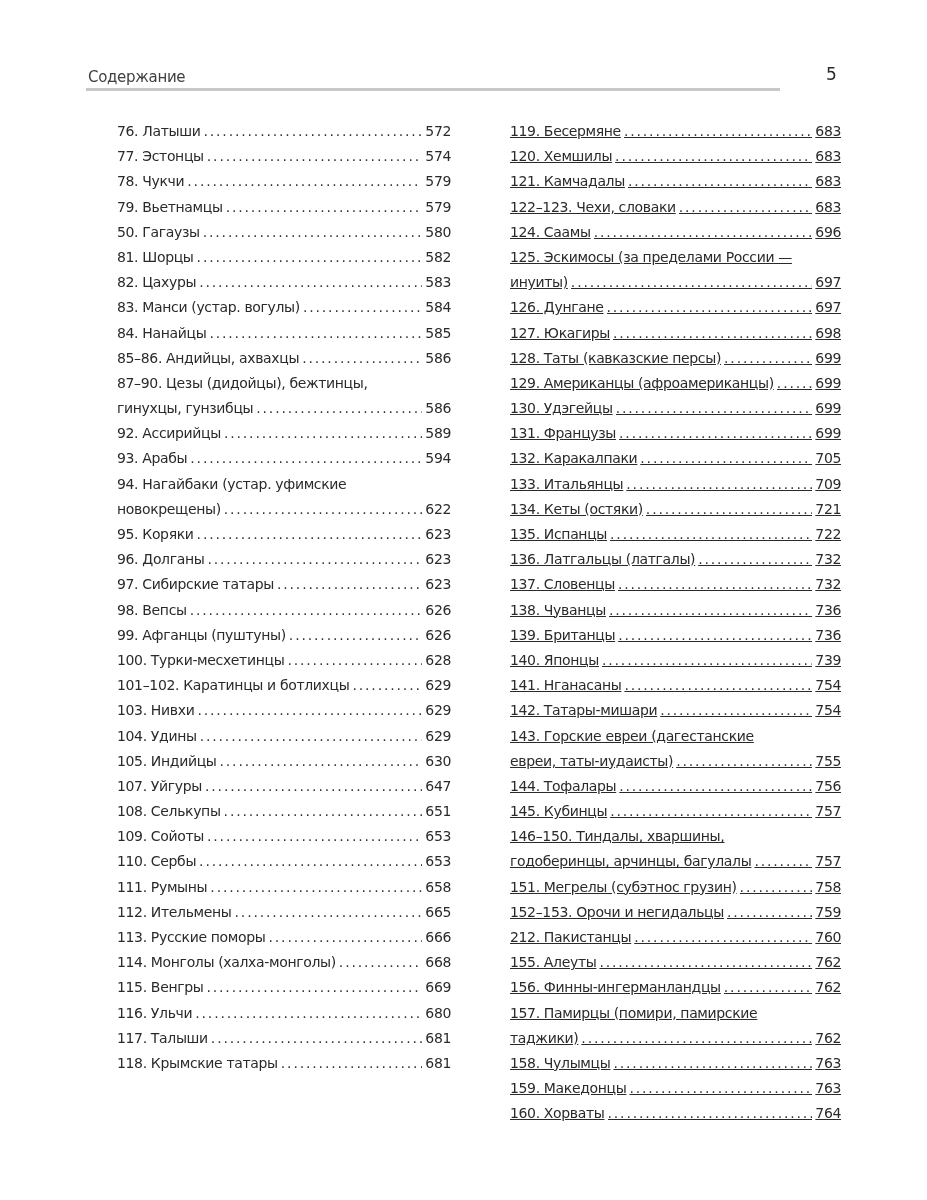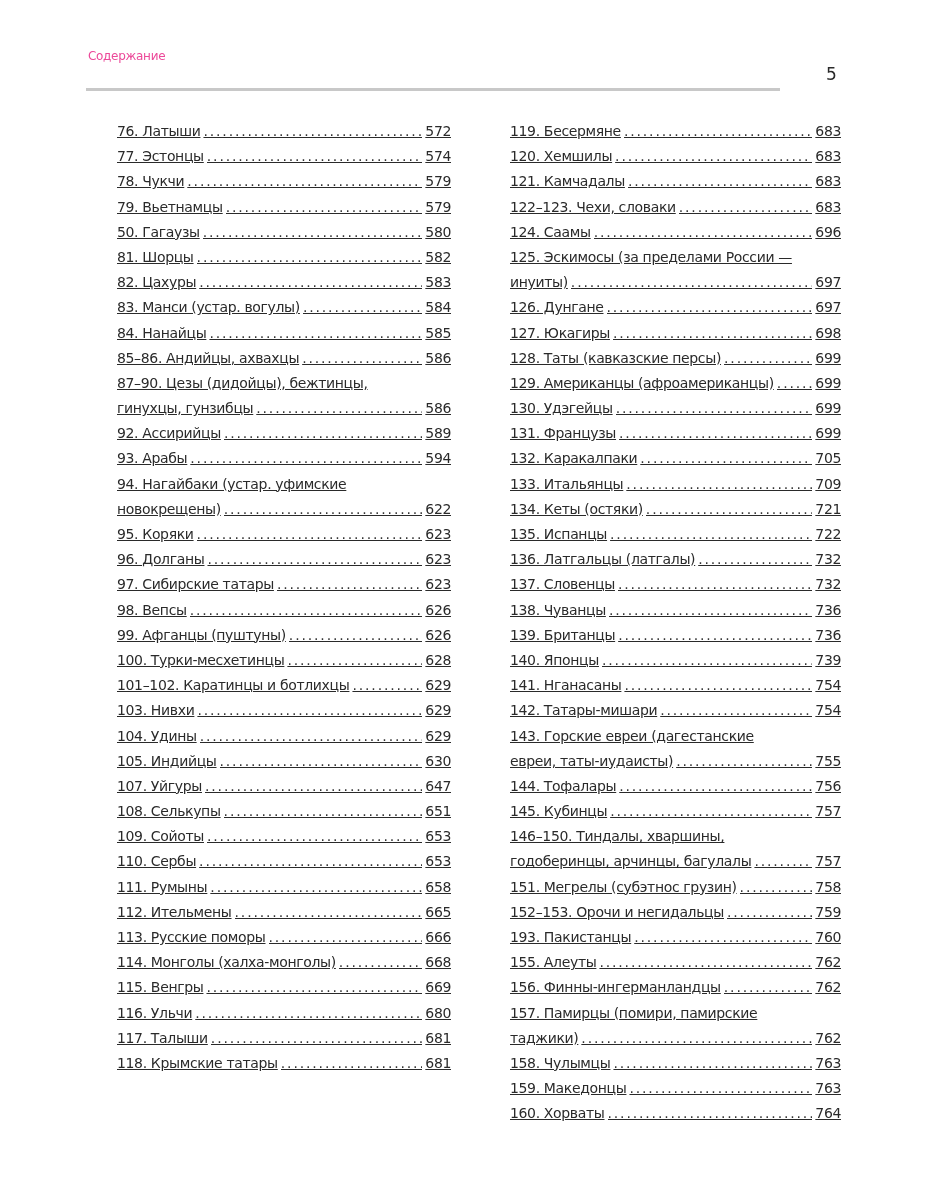--- a/index.html
+++ b/index.html
@@ -11,25 +11,25 @@
       width: 927px;
       height: 1200px;
       position: relative;
       overflow: hidden;
       font-family: "DejaVu Sans", sans-serif;
       color: #2a2a2a;
     }
     .running-head {
       position: absolute;
       left: 88px;
-      top: 49px;
+      top: 68px;
       width: 692px;
       height: 24px;
-      font-size: 12px;
-      color: #ec4899;
+      font-size: 15px;
+      color: #404040;
       letter-spacing: -0.3px;
     }
     .head-rule {
       position: absolute;
       left: 86px;
       top: 88px;
       width: 694px;
       height: 3px;
       background: #c8c8c8;
     }
@@ -37,21 +37,21 @@
       position: absolute;
       left: 826px;
       top: 64px;
       font-size: 17px;
       color: #2a2a2a;
     }
     .column {
       position: absolute;
       top: 119px;
     }
-    .col-left { left: 117px; width: 334px; text-decoration: underline; }
+    .col-left { left: 117px; width: 334px; }
     .col-right { left: 510px; width: 331px; text-decoration: underline; }
     .entry {
       font-size: 14px;
       line-height: 25.2px;
       letter-spacing: -0.35px;
       white-space: nowrap;
     }
     .line {
       display: flex;
       align-items: baseline;
@@ -552,21 +552,21 @@
     </div>
     <div class="entry">
       <div class="line">
         <span class="title">152–153. Орочи и негидальцы</span>
         <span class="dots"></span>
         <span class="page">759</span>
       </div>
     </div>
     <div class="entry">
       <div class="line">
-        <span class="title">193. Пакистанцы</span>
+        <span class="title">212. Пакистанцы</span>
         <span class="dots"></span>
         <span class="page">760</span>
       </div>
     </div>
     <div class="entry">
       <div class="line">
         <span class="title">155. Алеуты</span>
         <span class="dots"></span>
         <span class="page">762</span>
       </div>

